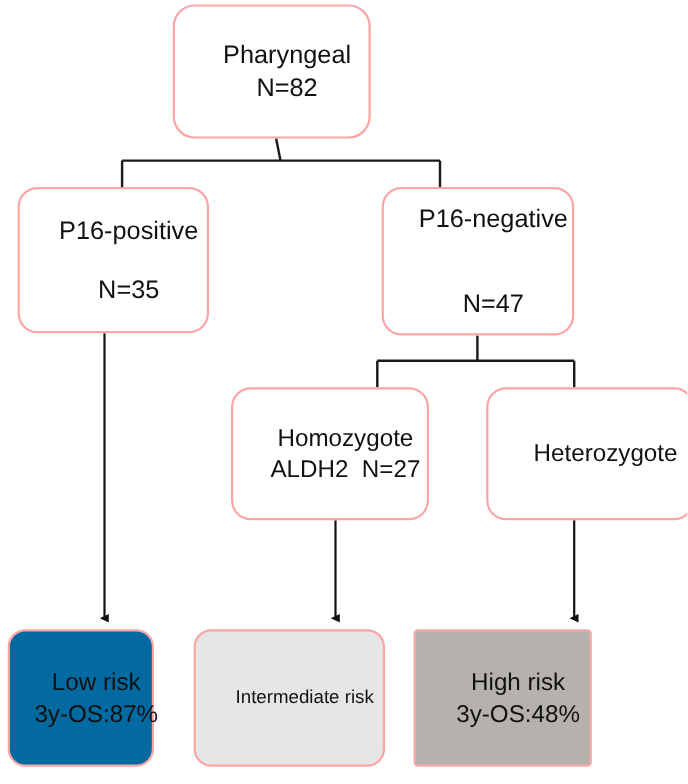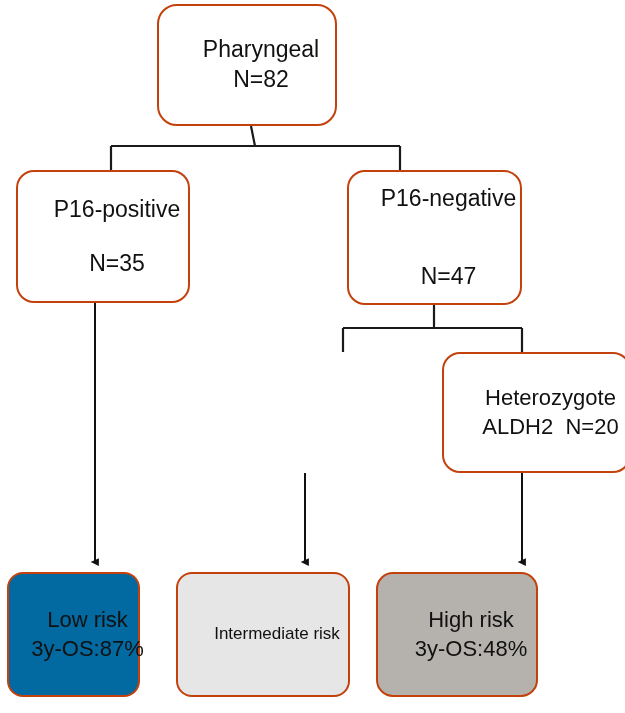--- a/index.html
+++ b/index.html
@@ -23,21 +23,21 @@
   #connector-layer {
     position: absolute;
     left: 0;
     top: 0;
     width: 625px;
     height: 713px;
   }
   .node {
     position: absolute;
     box-sizing: border-box;
-    border: 2px solid #c2410c;
+    border: 2px solid #fca5a5;
     border-radius: 18px;
     background: #ffffff;
     display: flex;
     flex-direction: column;
     align-items: center;
     justify-content: center;
     text-align: center;
     line-height: 1.30;
     z-index: 2;
     padding-left: 28px;
@@ -103,21 +103,21 @@
     height: 125px;
     font-size: 17px;
     border-radius: 16px;
   }
   #node-high-risk {
     left: 376px;
     top: 572px;
     width: 162px;
     height: 125px;
     font-size: 22px;
-    border-radius: 17px;
+    border-radius: 4px;
   }
 </style>
 </head>
 <body>
 
 <div id="diagram-root">
 
   <svg id="connector-layer" viewBox="0 0 625 713" width="625" height="713" aria-hidden="true">
     <defs>
       <marker id="arrowhead" markerWidth="9" markerHeight="9" refX="4.2" refY="4.3" orient="auto" markerUnits="userSpaceOnUse">
@@ -154,24 +154,27 @@
   <div class="node" id="node-p16-positive">
     <span class="line">P16-positive</span>
     <span class="line">N=35</span>
   </div>
 
   <div class="node" id="node-p16-negative">
     <span class="line">P16-negative</span>
     <span class="line">N=47</span>
   </div>
 
+  <div class="node" id="node-homozygote">
+    <span class="line">Homozygote</span>
+    <span class="line">ALDH2  N=27</span>
+  </div>
 
   <div class="node" id="node-heterozygote">
     <span class="line">Heterozygote</span>
-    <span class="line">ALDH2  N=20</span>
   </div>
 
   <div class="node" id="node-low-risk" style="background: #0369a1;">
     <span class="line">Low risk</span>
     <span class="line">3y-OS:87%</span>
   </div>
 
   <div class="node" id="node-intermediate-risk" style="background: rgb(230, 230, 230);">
     <span class="line">Intermediate risk</span>
   </div>

